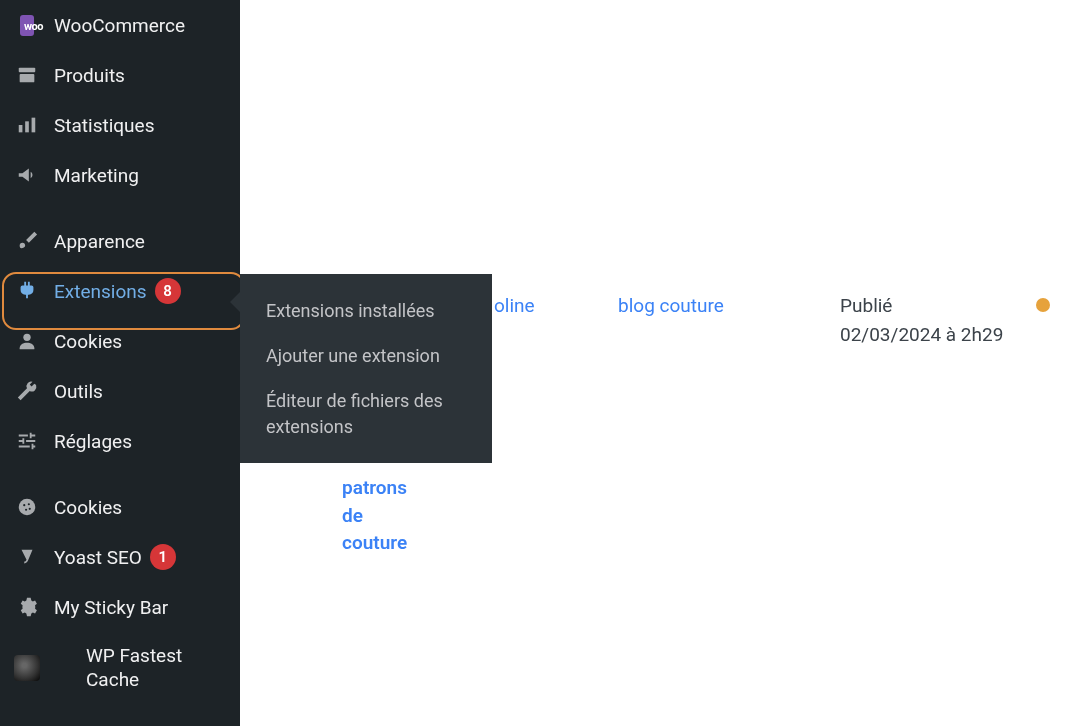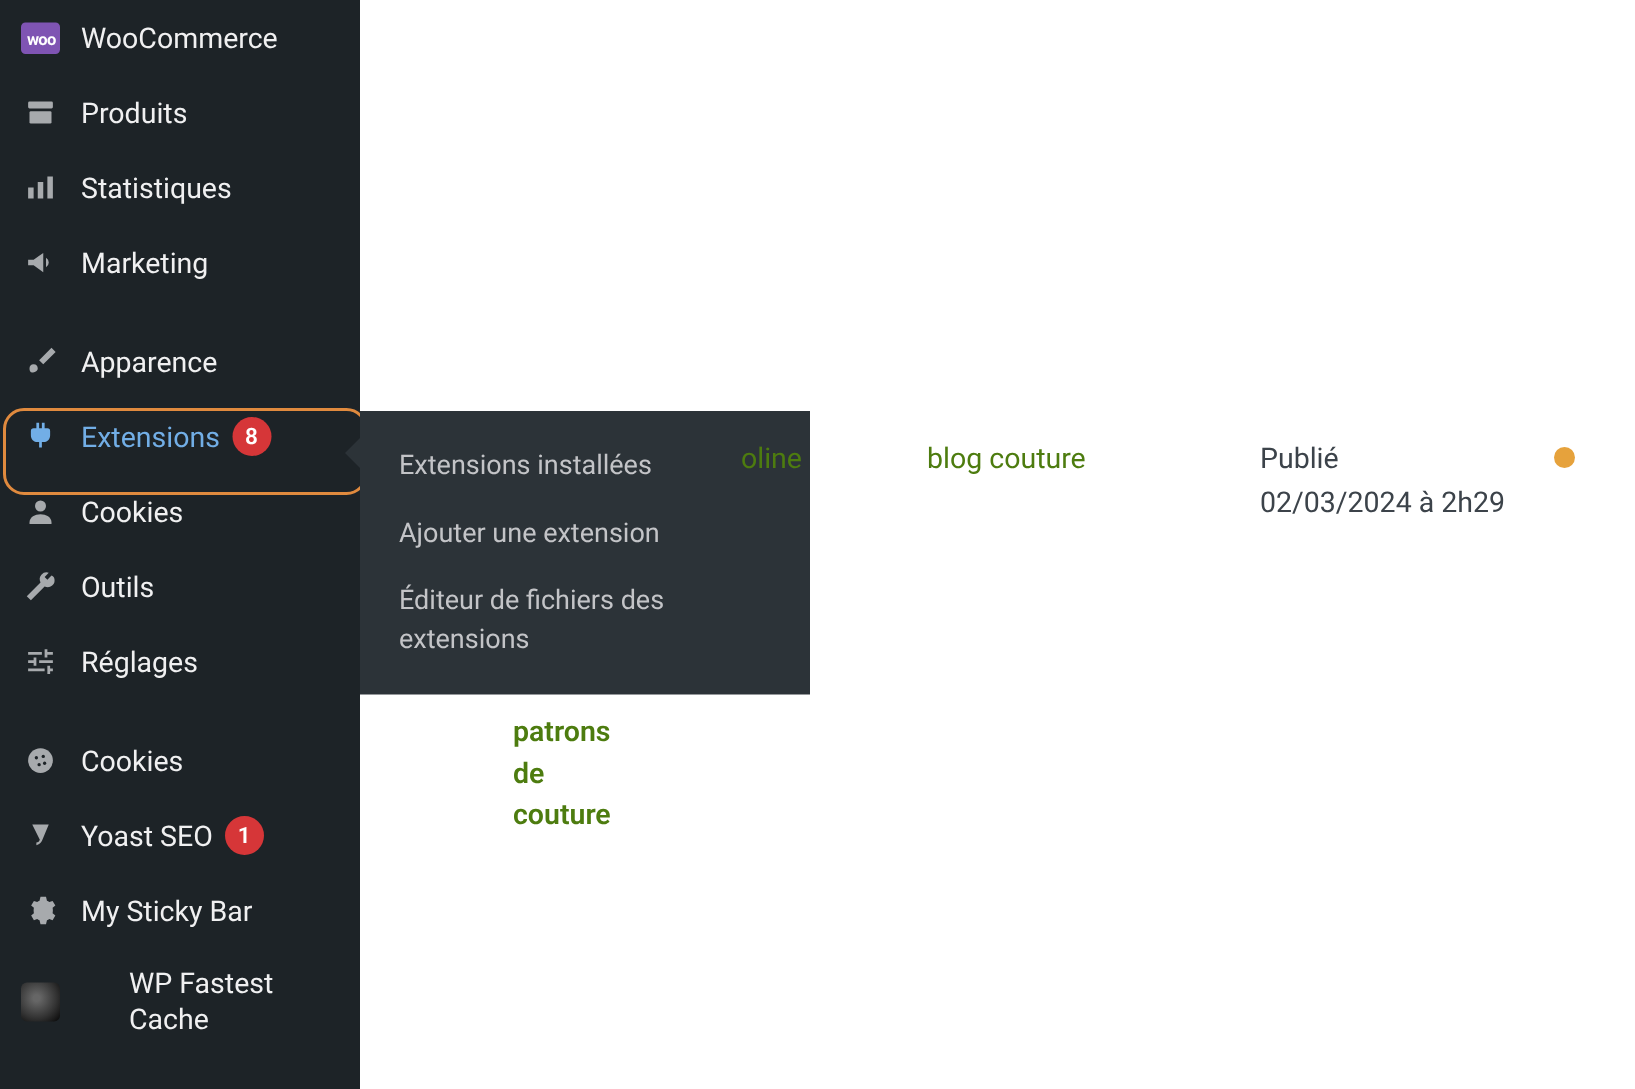--- a/index.html
+++ b/index.html
@@ -62,21 +62,21 @@
       color: #fff;
       font-size: 15px;
       font-weight: 600;
       margin-left: 8px;
       padding: 0 8px;
     }
     .submenu {
       position: absolute;
       left: 240px;
       top: 274px;
-      width: 300px;
+      width: 252px;
       background: #2c3338;
       color: #c3c4c7;
       padding: 14px 0;
       font-size: 18px;
     }
     .submenu::before {
       content: "";
       position: absolute;
       left: -10px;
       top: 18px;
@@ -90,34 +90,34 @@
       cursor: pointer;
       line-height: 1.4;
     }
     .woo-badge {
       background: #7f54b3;
       color: #fff;
       font-size: 11px;
       font-weight: 700;
       padding: 5px 4px 3px 4px;
       border-radius: 3px;
-      width: 26px;
+      width: 14px;
       text-align: center;
       letter-spacing: -0.5px;
     }
     .content {
       position: absolute;
       left: 280px;
       top: 0;
       right: 0;
       height: 100%;
     }
     .row-link {
       position: absolute;
-      color: #4d7c0f;
+      color: #3b82f6;
       font-size: 19px;
     }
     .row-link.bold { font-weight: 600; }
     .row-text {
       position: absolute;
       color: #3c434a;
       font-size: 19px;
     }
     .status-dot {
       position: absolute;

